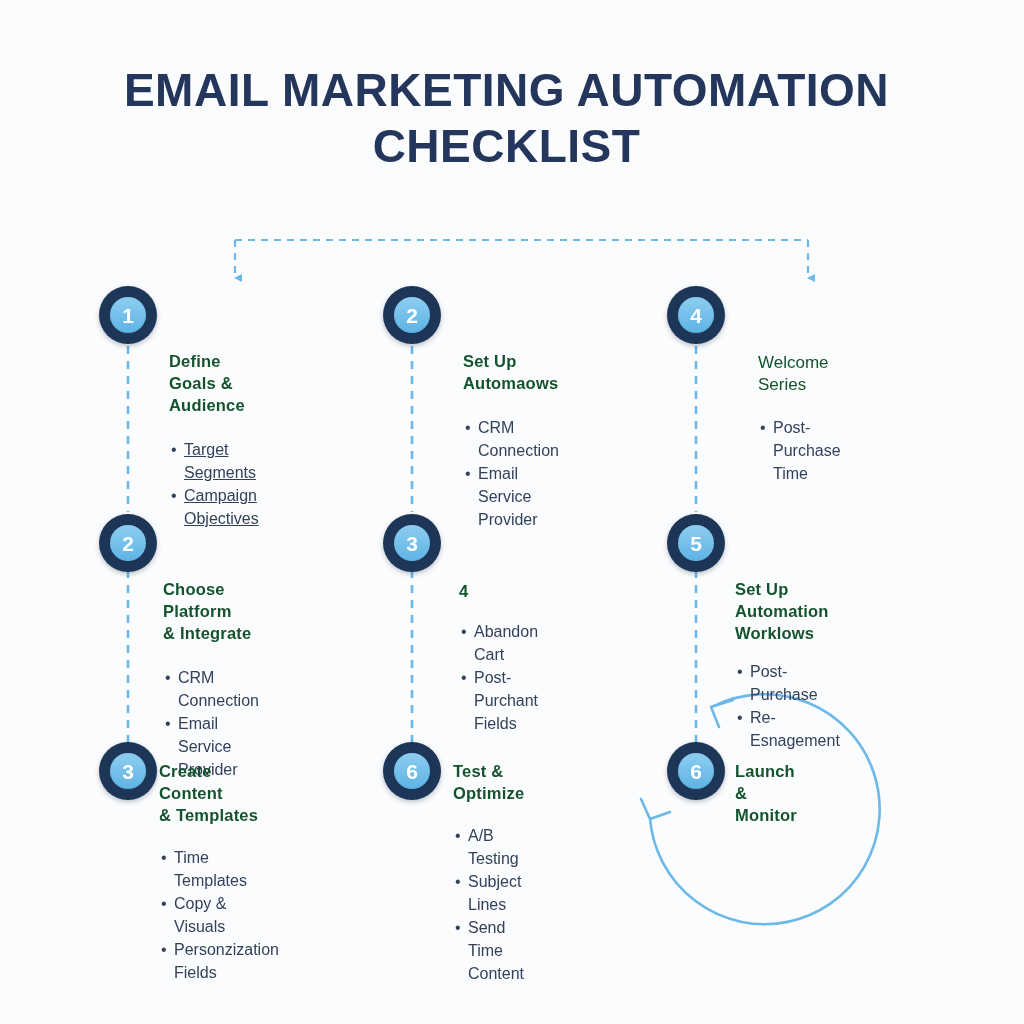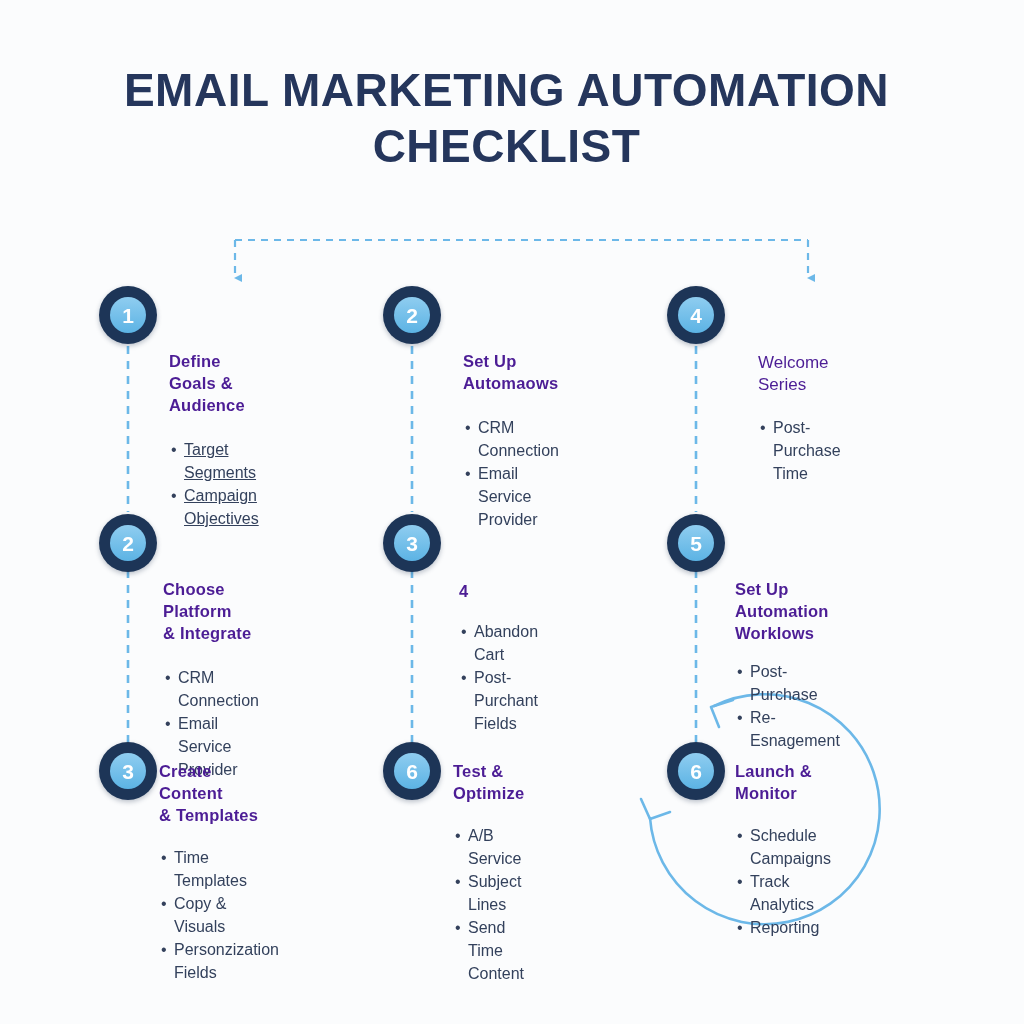--- a/index.html
+++ b/index.html
@@ -81,21 +81,21 @@
     line-height: 1;
   }
 
   .body {
     position: absolute;
     left: 70px;
     top: 0;
   }
 
   .heading {
-    color: #4c1d95;
+    color: #14532d;
     font-size: 16.5px;
     font-weight: bold;
     line-height: 22px;
     letter-spacing: 0.2px;
     white-space: pre-line;
   }
   .heading.plain {
     font-weight: normal;
     font-size: 17px;
     letter-spacing: 0;
@@ -280,38 +280,33 @@
       <div class="step" style="left: 383px; top: 742px;">
         <div class="node">
           <div class="disc">
             <span class="num">6</span>
           </div>
         </div>
         <div class="body" style="left: 70px; top: 18px;">
           <div class="heading">Test &amp;
 Optimize</div>
           <ul class="bullets" style="margin-top: 20px; margin-left: 2px;">
-            <li>A/B Service</li>
+            <li>A/B Testing</li>
             <li>Subject Lines</li>
             <li>Send Time</li>
             <li class="nobullet">Content</li>
           </ul>
         </div>
       </div>
       <div class="step" style="left: 667px; top: 742px;">
         <div class="node">
           <div class="disc">
             <span class="num">6</span>
           </div>
         </div>
         <div class="body" style="left: 68px; top: 18px;">
           <div class="heading">Launch &amp;
 Monitor</div>
-          <ul class="bullets" style="margin-top: 20px; margin-left: 2px;">
-            <li>Schedule Campaigns</li>
-            <li>Track Analytics</li>
-            <li>Reporting</li>
-          </ul>
         </div>
       </div>
     </div>
 
 </div>
 
 </body></html>

